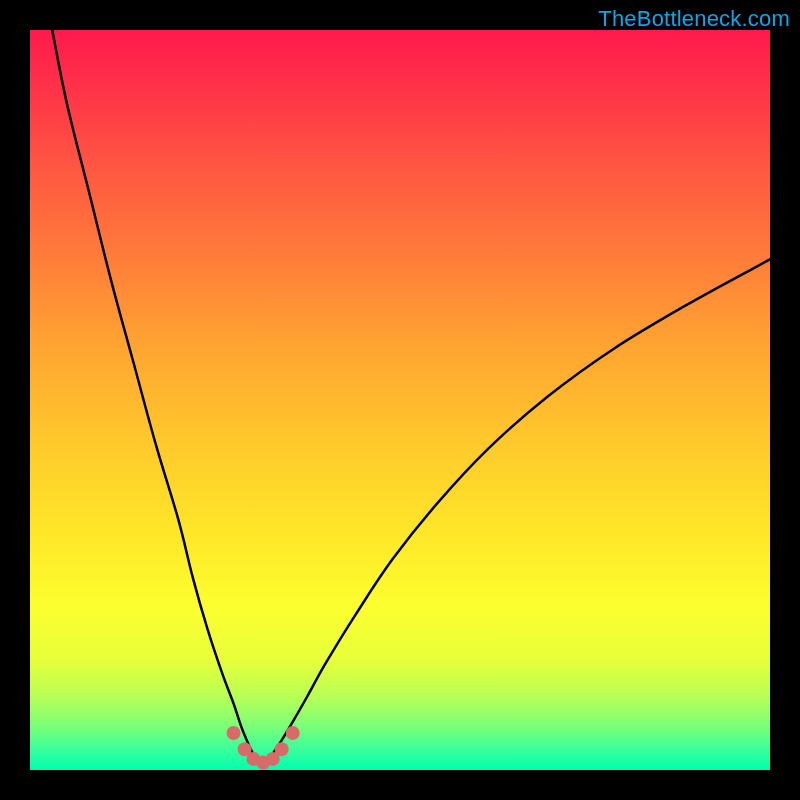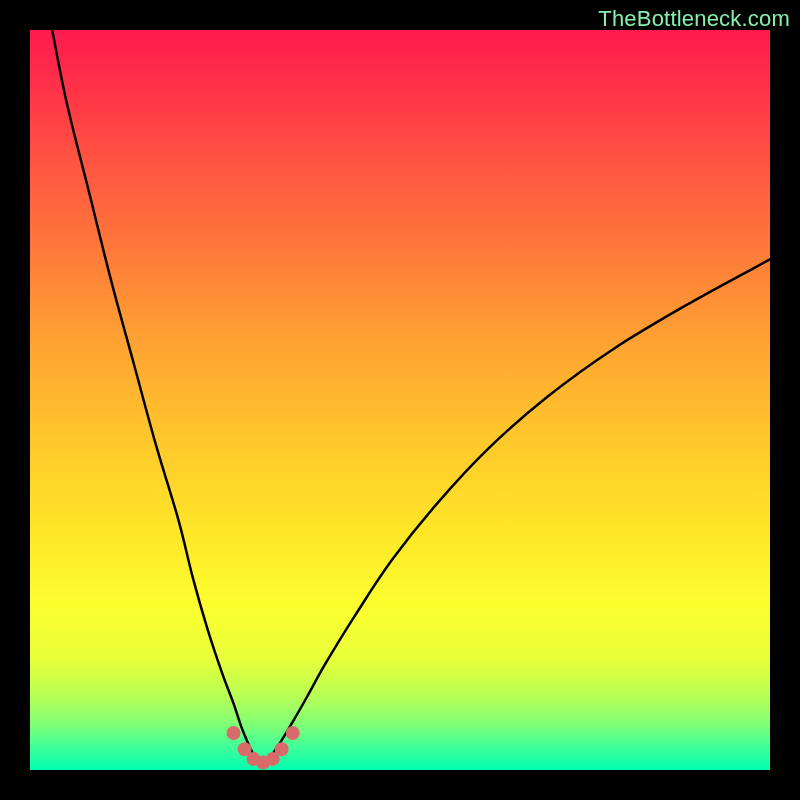--- a/index.html
+++ b/index.html
@@ -39,21 +39,21 @@
       #b8ff55 90%,
       #7dff78 94%,
       #3eff9a 97%,
       #00ffb0 100%
     );
   }
   .watermark {
     position: absolute;
     top: 6px;
     right: 10px;
-    color: #86efac;
+    color: #0ea5e9;
     font-size: 22px;
     font-weight: 500;
     letter-spacing: 0.2px;
     user-select: none;
   }
   svg.curve {
     position: absolute;
     left: 0;
     top: 0;
     width: 740px;

